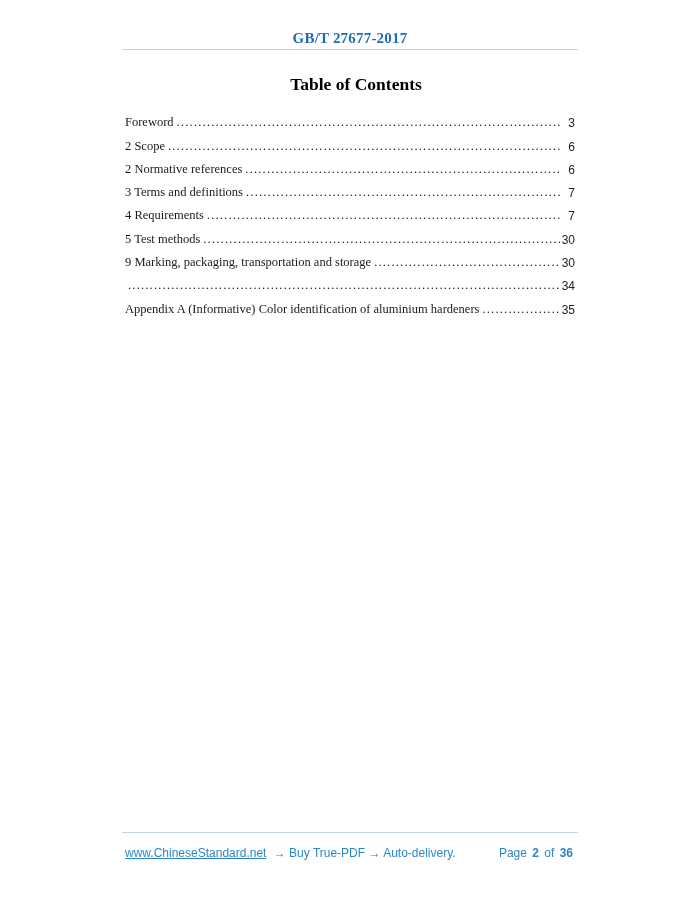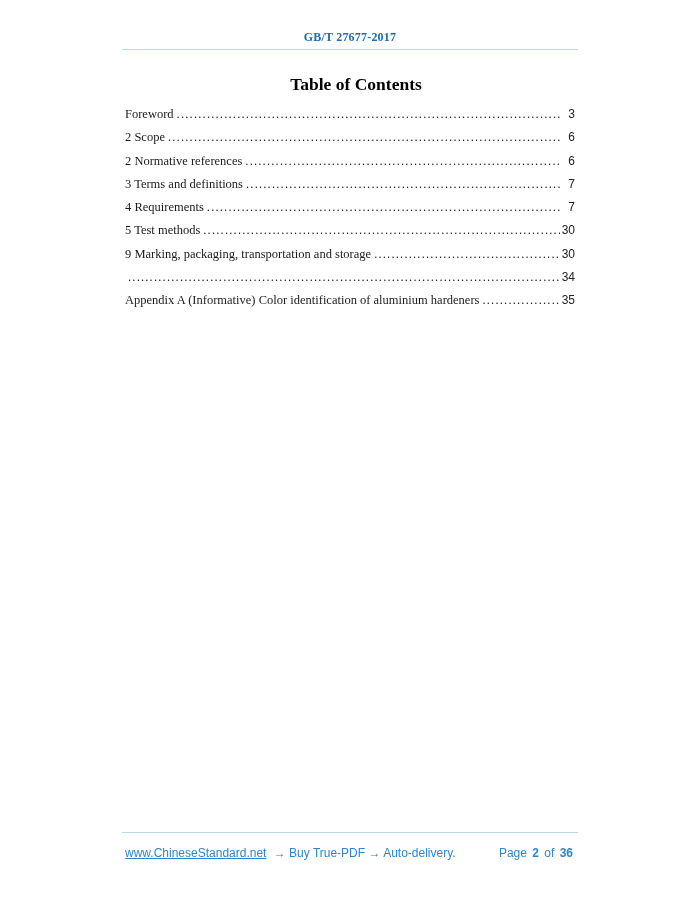--- a/index.html
+++ b/index.html
@@ -12,21 +12,21 @@
     background: #ffffff;
     font-family: "Liberation Serif", serif;
     color: var(--text-color, #1a1a1a);
   }
 
   
   .doc-header {
     position: absolute; top: 30px; left: 0; right: 0;
     text-align: center;
     font-family: "Liberation Serif", serif;
-    font-size: 12px; font-weight: bold;
+    font-size: 15px; font-weight: bold;
     color: var(--header-blue, #1e6db3);
     letter-spacing: 0.2px;
   }
   .header-rule {
     position: absolute; top: 49px; left: 122px; width: 456px; height: 1px;
     background: var(--rule-blue, #b9d9ea);
   }
 
   
   .page-title {
@@ -36,21 +36,21 @@
     font-size: 17.5px; font-weight: bold;
     color: #000000;
     margin-left: 12px;
   }
 
   
   .toc-list {
     position: absolute; top: 107px; left: 125px; width: 450px;
   }
   .toc-row {
-    display: flex; align-items: flex-start;
+    display: flex; align-items: flex-end;
     height: 23.3px;
     font-size: 12.5px;
     color: var(--text-color, #1a1a1a);
     cursor: pointer;
   }
   .toc-label {
     white-space: nowrap;
     font-family: "Liberation Serif", serif;
   }
   .toc-dots {

